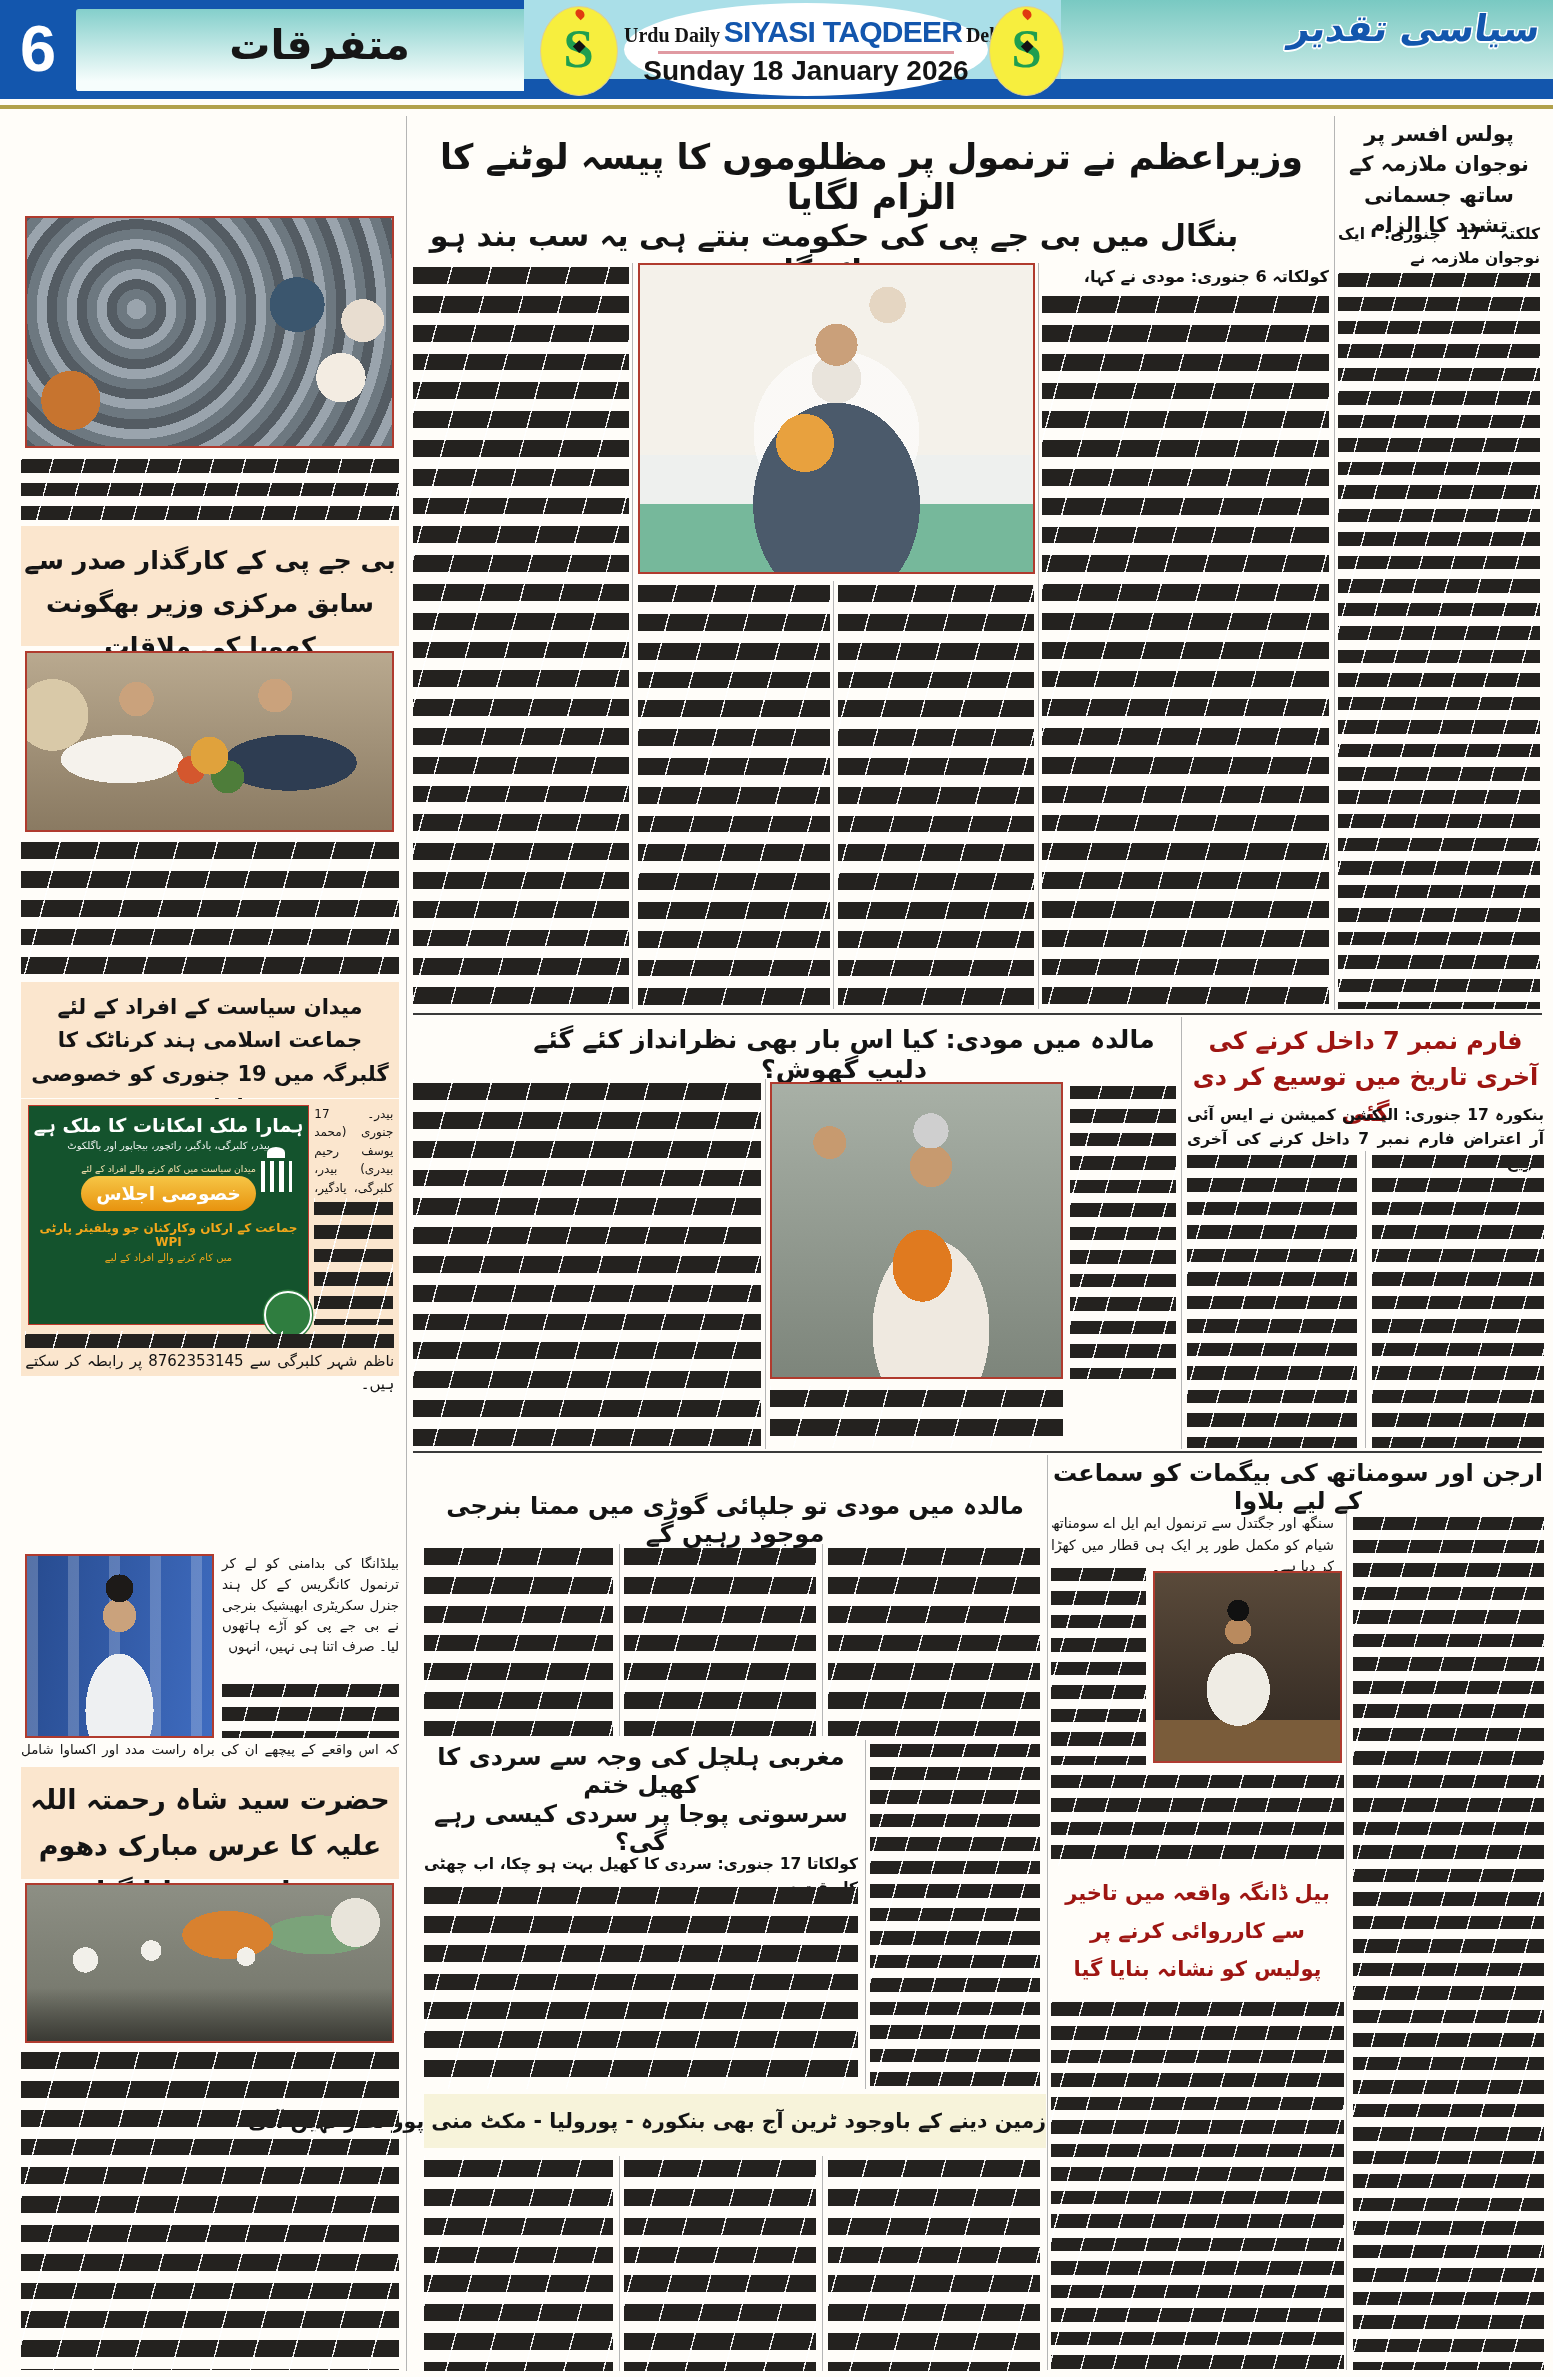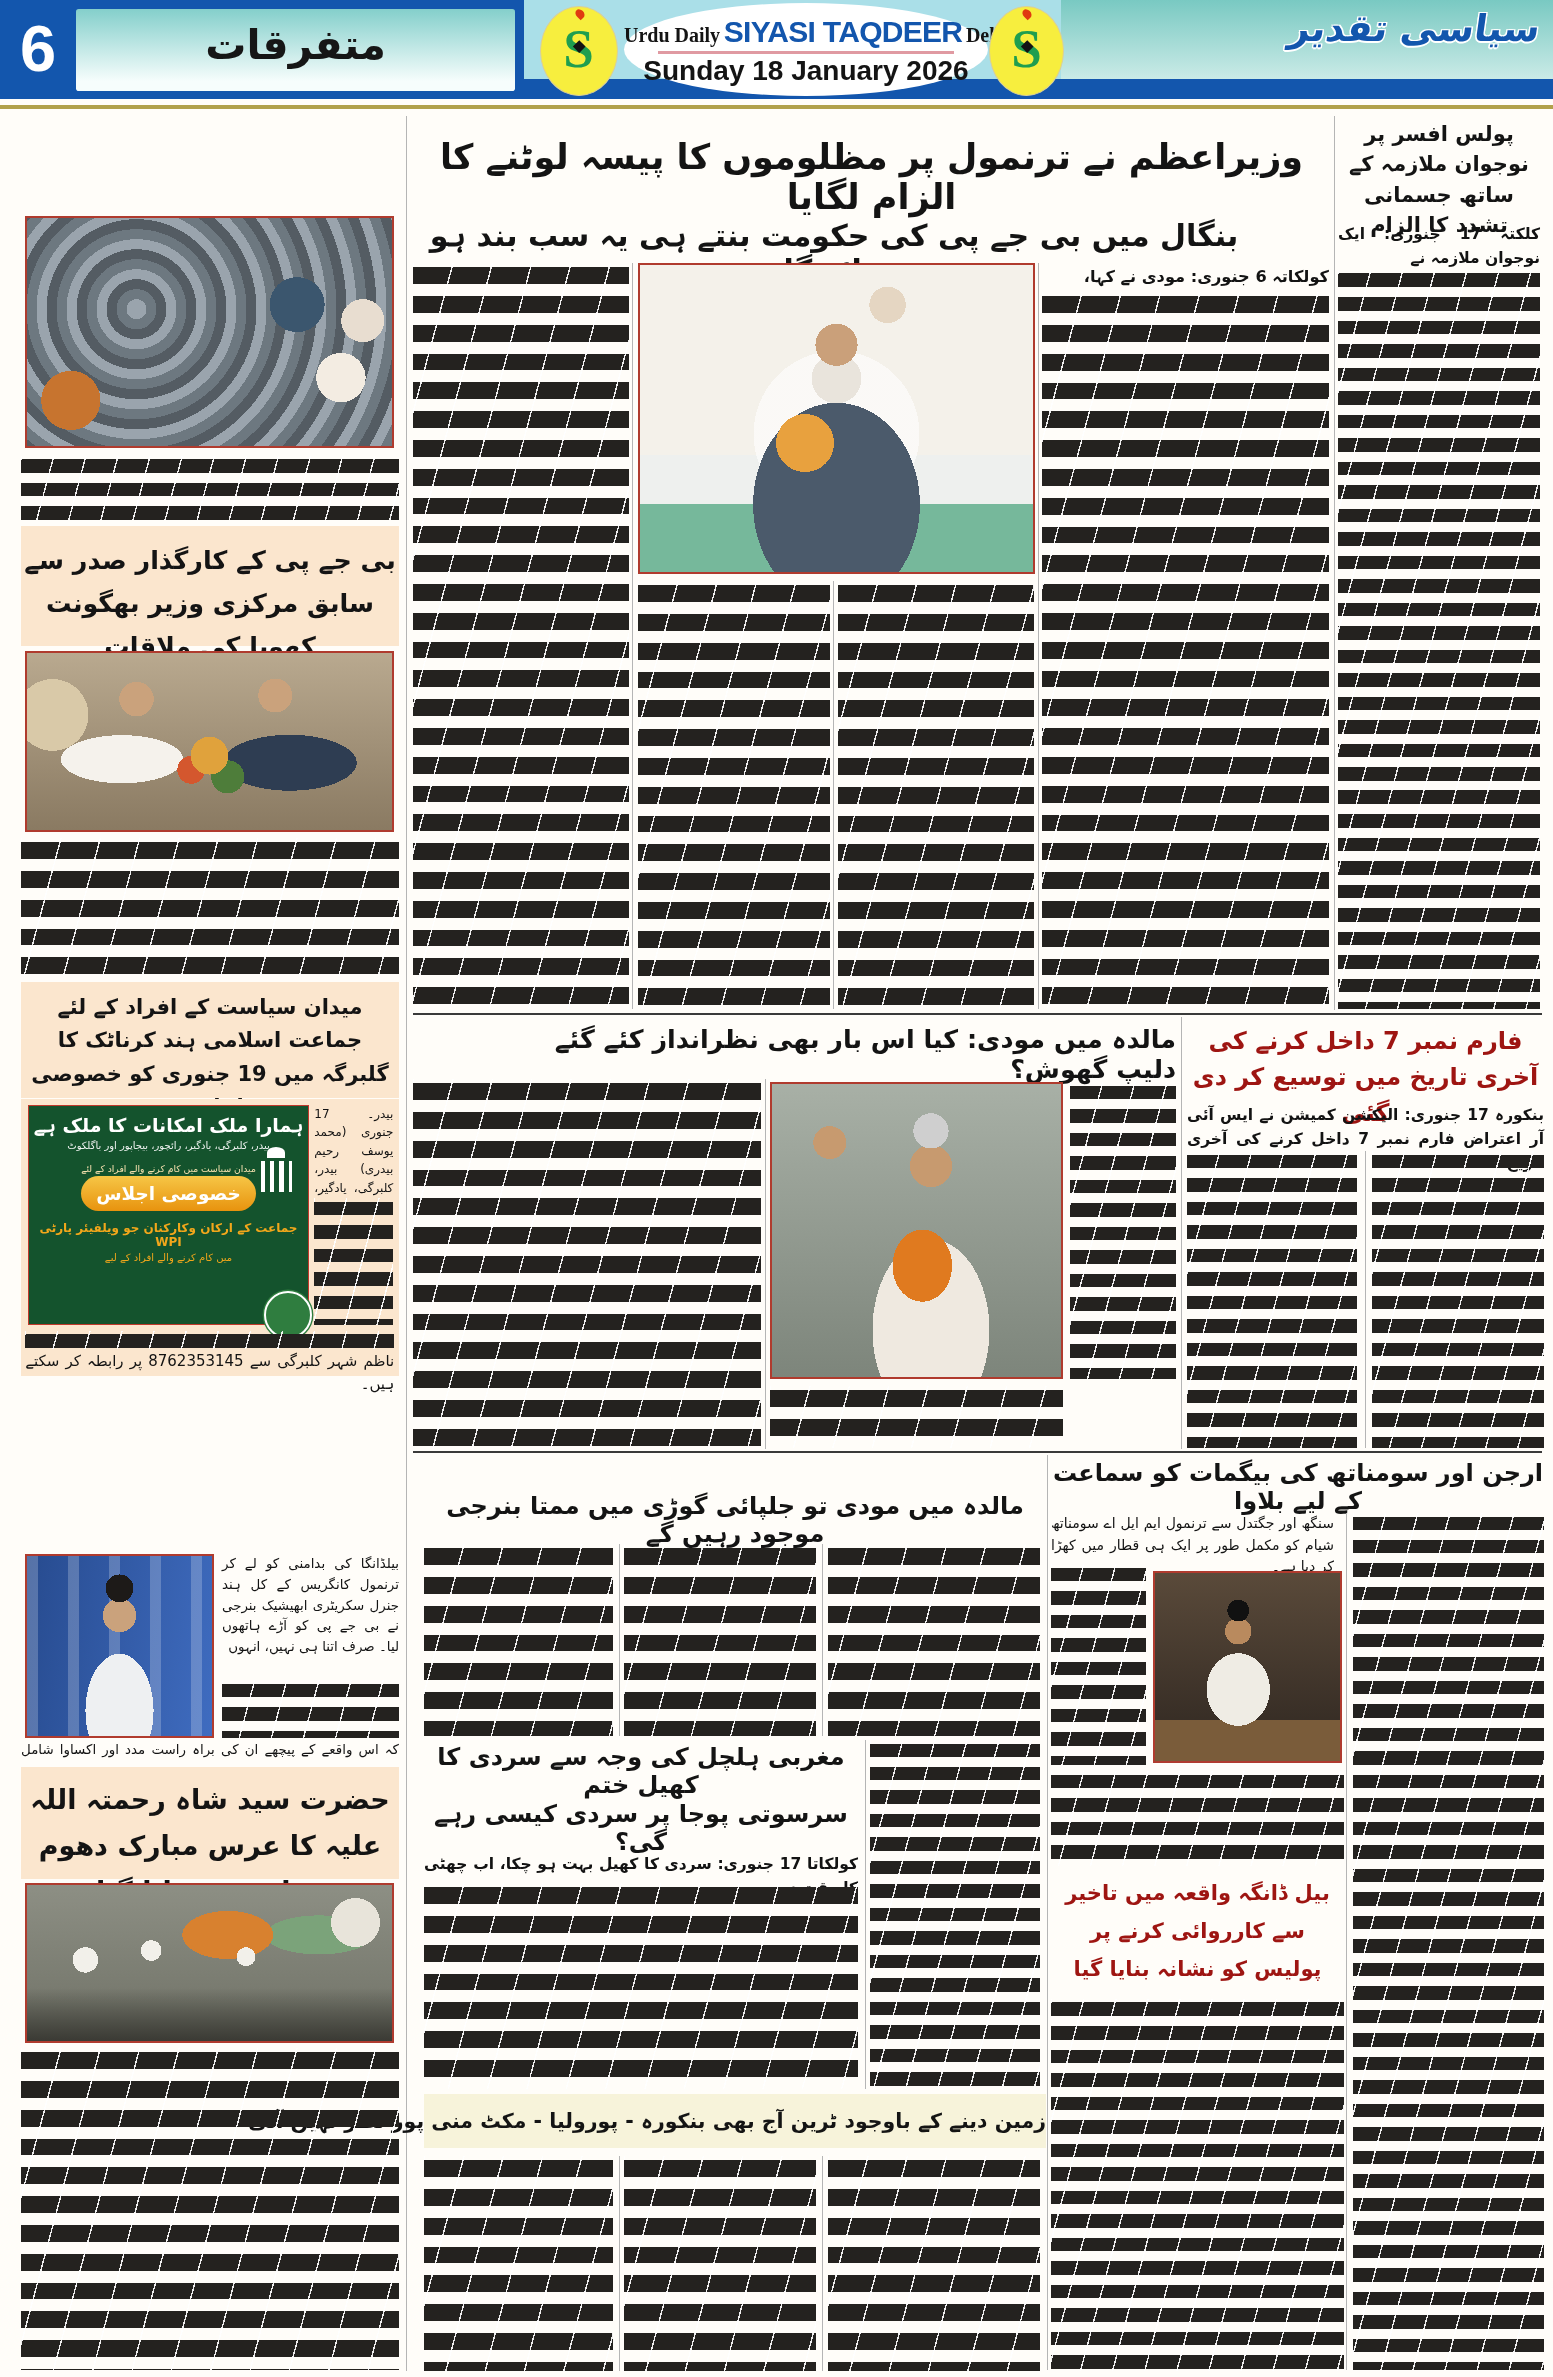--- a/index.html
+++ b/index.html
@@ -100,21 +100,21 @@
     linear-gradient(180deg,#5a4a3a,#2e2620);}
   .ylw-strip{background:#f7f3da;}
 </style>
 </head>
 <body>
 
 <div id="paper">
 
   <div class="abs hdr-left" style="left:0;top:0;width:524px;height:99px;">
     <div class="abs lat bold center" style="left:7px;top:8.5px;width:62px;height:79px;font-size:65px;line-height:79px;color:#fff;">6</div>
-    <div class="abs misc-box" style="left:76px;top:8.5px;width:439px;height:82px;">
+    <div class="abs misc-box" style="left:76px;top:8.5px;width:439px;height:82px;padding-left:24px;">
       <div class="ur bold center" style="font-size:41px;padding-top:12.7px;color:#161616;">متفرقات</div>
     </div>
   </div>
 
   <div class="abs hdr-center" style="left:524px;top:0;width:537px;height:99px;">
     <div class="abs blue-strip" style="left:0;top:79px;width:537px;height:20px;"></div>
     <div class="abs ellipse" style="left:100px;top:2.8px;width:364px;height:93px;">
       <div class="center" style="padding-top:12.7px;white-space:nowrap;">
         <span class="bold" style="font-family:'Liberation Serif',serif;font-size:20px;color:#141414;">Urdu Daily</span>
         <span class="lat bold" style="font-size:30px;color:#1356ad;letter-spacing:-0.7px;">SIYASI TAQDEER</span>
@@ -158,21 +158,21 @@
   <div class="abs sim" style="left:1042px;top:292px;width:287px;height:716px;"></div>
   <div class="abs sim" style="left:413px;top:263px;width:216px;height:746px;"></div>
   <div class="abs sim" style="left:638px;top:581px;width:192px;height:428px;"></div>
   <div class="abs sim" style="left:838px;top:581px;width:196px;height:428px;"></div>
   <div class="abs vline" style="left:632px;top:263px;height:746px;"></div>
   <div class="abs vline" style="left:833px;top:581px;height:428px;"></div>
   <div class="abs vline" style="left:1038px;top:263px;height:746px;"></div>
 
   <div class="abs hline" style="left:413px;top:1013px;width:1129px;height:2.1px;"></div>
 
-  <div class="abs ur hl center" style="left:512px;top:1024px;width:664px;height:47px;font-size:25.4px;text-align:right;">مالدہ میں مودی: کیا اس بار بھی نظرانداز کئے گئے دلیپ گھوش؟</div>
+  <div class="abs ur hl center" style="left:512px;top:1024px;width:664px;height:47px;font-size:25.4px;">مالدہ میں مودی: کیا اس بار بھی نظرانداز کئے گئے دلیپ گھوش؟</div>
   <div class="abs photo photo-dilip" style="left:770px;top:1082px;width:293px;height:297px;"></div>
   <div class="abs sim" style="left:413px;top:1079px;width:348px;height:370px;"></div>
   <div class="abs sim-sm" style="left:1070px;top:1082px;width:106px;height:297px;"></div>
   <div class="abs sim" style="left:770px;top:1386px;width:293px;height:62px;"></div>
   <div class="abs vline" style="left:765px;top:1079px;height:370px;"></div>
 
   <div class="abs vline" style="left:1181px;top:1017px;height:432px;"></div>
   <div class="abs ur redhl center" style="left:1187px;top:1023px;width:357px;height:76px;font-size:24px;line-height:1.5;">فارم نمبر 7 داخل کرنے کی آخری تاریخ میں توسیع کر دی گئی</div>
   <div class="abs ur lead-txt bold" style="left:1187px;top:1103px;width:357px;height:42px;font-size:15.5px;">بنکورہ 17 جنوری: الیکشن کمیشن نے ایس آئی آر اعتراض فارم نمبر 7 داخل کرنے کی آخری تاریخ</div>
   <div class="abs sim-sm" style="left:1187px;top:1151px;width:170px;height:297px;"></div>

